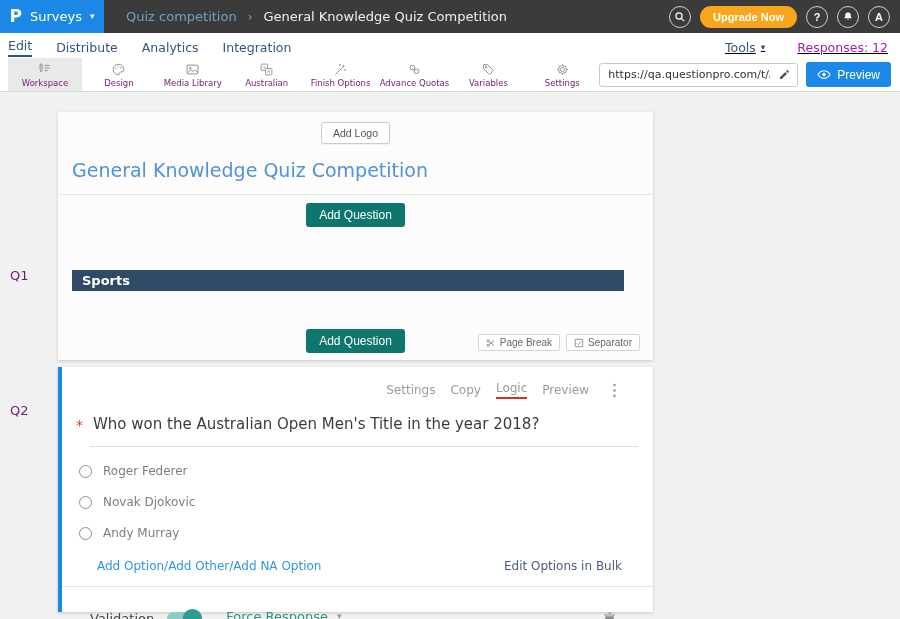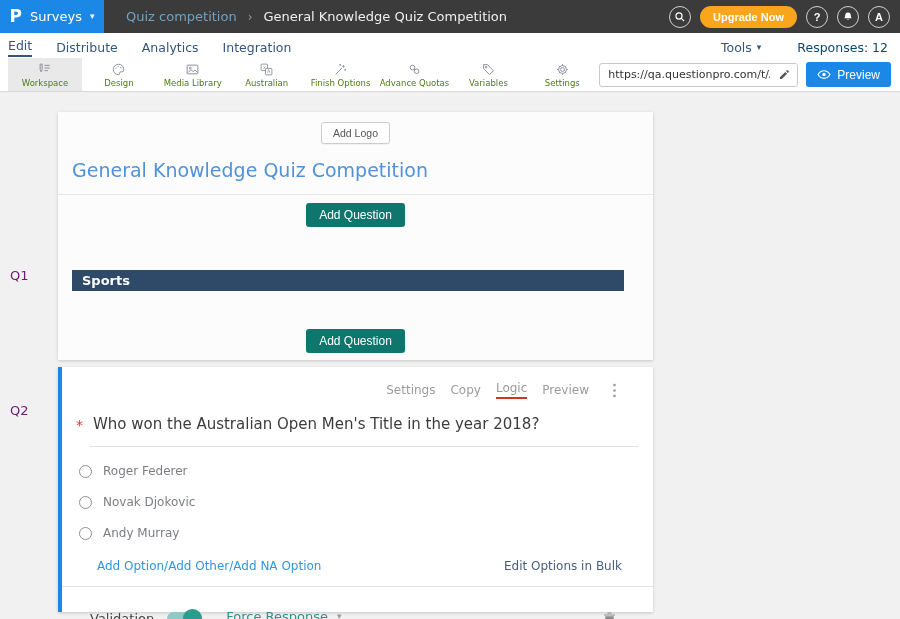--- a/index.html
+++ b/index.html
@@ -17,27 +17,27 @@
   .breadcrumb .sep { color:#9a9a9a; font-size:12px; }
   .breadcrumb .current { color:#EFEFEF; }
   .topbar-right { margin-left:auto; display:flex; align-items:center; gap:9px; padding-right:10px; }
   .circle-btn { width:22px; height:22px; border:1.5px solid #CFCFCF; border-radius:50%; display:flex; align-items:center; justify-content:center; color:#fff; font-size:11px; font-weight:bold; background:transparent; cursor:pointer; }
   .upgrade-btn { background:#F9A61C; color:#fff; font-size:11px; font-weight:bold; padding:5px 13px; border-radius:12px; border:none; cursor:pointer; }
 
   
   .subnav { position:absolute; top:33px; left:0; right:0; height:30px; background:#fff; border-bottom:1px solid #E4E4E4; display:flex; align-items:center; font-size:12.5px; padding-left:8px; }
   .subnav .tab { margin-right:24px; color:#33567E; font-weight:500; text-decoration:none; cursor:pointer; }
   .subnav .tab.active { border-bottom:2px solid #33567E; padding-bottom:2px; }
-  .subnav-right { margin-left:auto; display:flex; align-items:center; gap:36px; padding-right:12px; }
+  .subnav-right { margin-left:auto; display:flex; align-items:center; gap:11px; padding-right:12px;text-decoration:underline; }
   .tools-link { color:#33567E; display:flex; align-items:center; gap:5px; cursor:pointer; }
-  .responses-link { color:#0c4a6e; cursor:pointer; }
+  .responses-link { color:#a21caf; cursor:pointer;margin-left:21px; }
 
   
   .toolbar { position:absolute; top:58px; left:0; right:0; height:34px; background:#fff; border-bottom:1px solid #D8D8D8; box-shadow:0 1px 2px rgba(0,0,0,.07); display:flex; align-items:stretch; padding-left:8px; }
-  .tool-item { width:88px; display:flex; flex-direction:column; align-items:center; justify-content:center; gap:1px; color:#4d7c0f; cursor:pointer; }
+  .tool-item { width:88px; display:flex; flex-direction:column; align-items:center; justify-content:center; gap:1px; color:#701a75; cursor:pointer; }
   .tool-item svg { width:15px; height:15px; display:block; }
   .tool-item .lbl { font-size:8.5px; white-space:nowrap; }
   .tool-item.active { background:#E9E9E9; }
   .toolbar-right { margin-left:auto; display:flex; align-items:center; gap:8px; padding-right:9px; }
   .url-group { display:flex; align-items:center; border:1px solid #C9C9C9; border-radius:3px; background:#fff; height:24px; overflow:hidden; }
   .url-input { border:none; outline:none; width:172px; font-size:11px; color:#333; padding:0 2px 0 8px; font-family:inherit; background:transparent; }
   .pencil-btn { width:25px; height:100%; display:flex; align-items:center; justify-content:center; background:#fff; border:none; cursor:pointer; }
   .preview-btn { background:#1B87E6; color:#fff; border:none; border-radius:3px; height:25px; padding:0 11px; font-size:12px; display:flex; align-items:center; gap:6px; cursor:pointer; }
 
   
@@ -230,20 +230,37 @@
       </div>
       <h1 class="survey-title">General Knowledge Quiz Competition</h1>
       <div class="hdivider"></div>
       <div class="add-q-row">
         <button class="btn-primary">Add Question</button>
       </div>
       <div class="sports-bar">Sports</div>
       <div class="card1-bottom">
         <button class="btn-primary">Add Question</button>
       </div>
+      <div class="pb-sep">
+        <button class="mini-btn">
+          <svg class="icn" width="10" height="10" viewBox="0 0 20 20" fill="none" stroke="#777" stroke-width="1.6">
+              <circle cx="4.5" cy="5.5" r="2.2"></circle>
+              <circle cx="4.5" cy="14.5" r="2.2"></circle>
+              <path d="M6.5 7L16 14.5M6.5 13L16 5.5"></path>
+            </svg>
+          <span>Page Break</span>
+        </button>
+        <button class="mini-btn">
+          <svg class="icn" width="10" height="10" viewBox="0 0 20 20" fill="none" stroke="#777" stroke-width="1.6">
+              <rect x="2.5" y="2.5" width="15" height="15" rx="1.5"></rect>
+              <path d="M6 10.5l2.8 2.8L14.5 7"></path>
+            </svg>
+          <span>Separator</span>
+        </button>
+      </div>
     </section>
 
     <section class="card card2">
       <div class="q2-menu">
         <span class="mlink">Settings</span>
         <span class="mlink">Copy</span>
         <span class="mlink logic">Logic</span>
         <span class="mlink">Preview</span>
         <button class="dots-btn">
           <svg class="icn" width="5" height="15" viewBox="0 0 5 18" fill="#9B9B9B">

